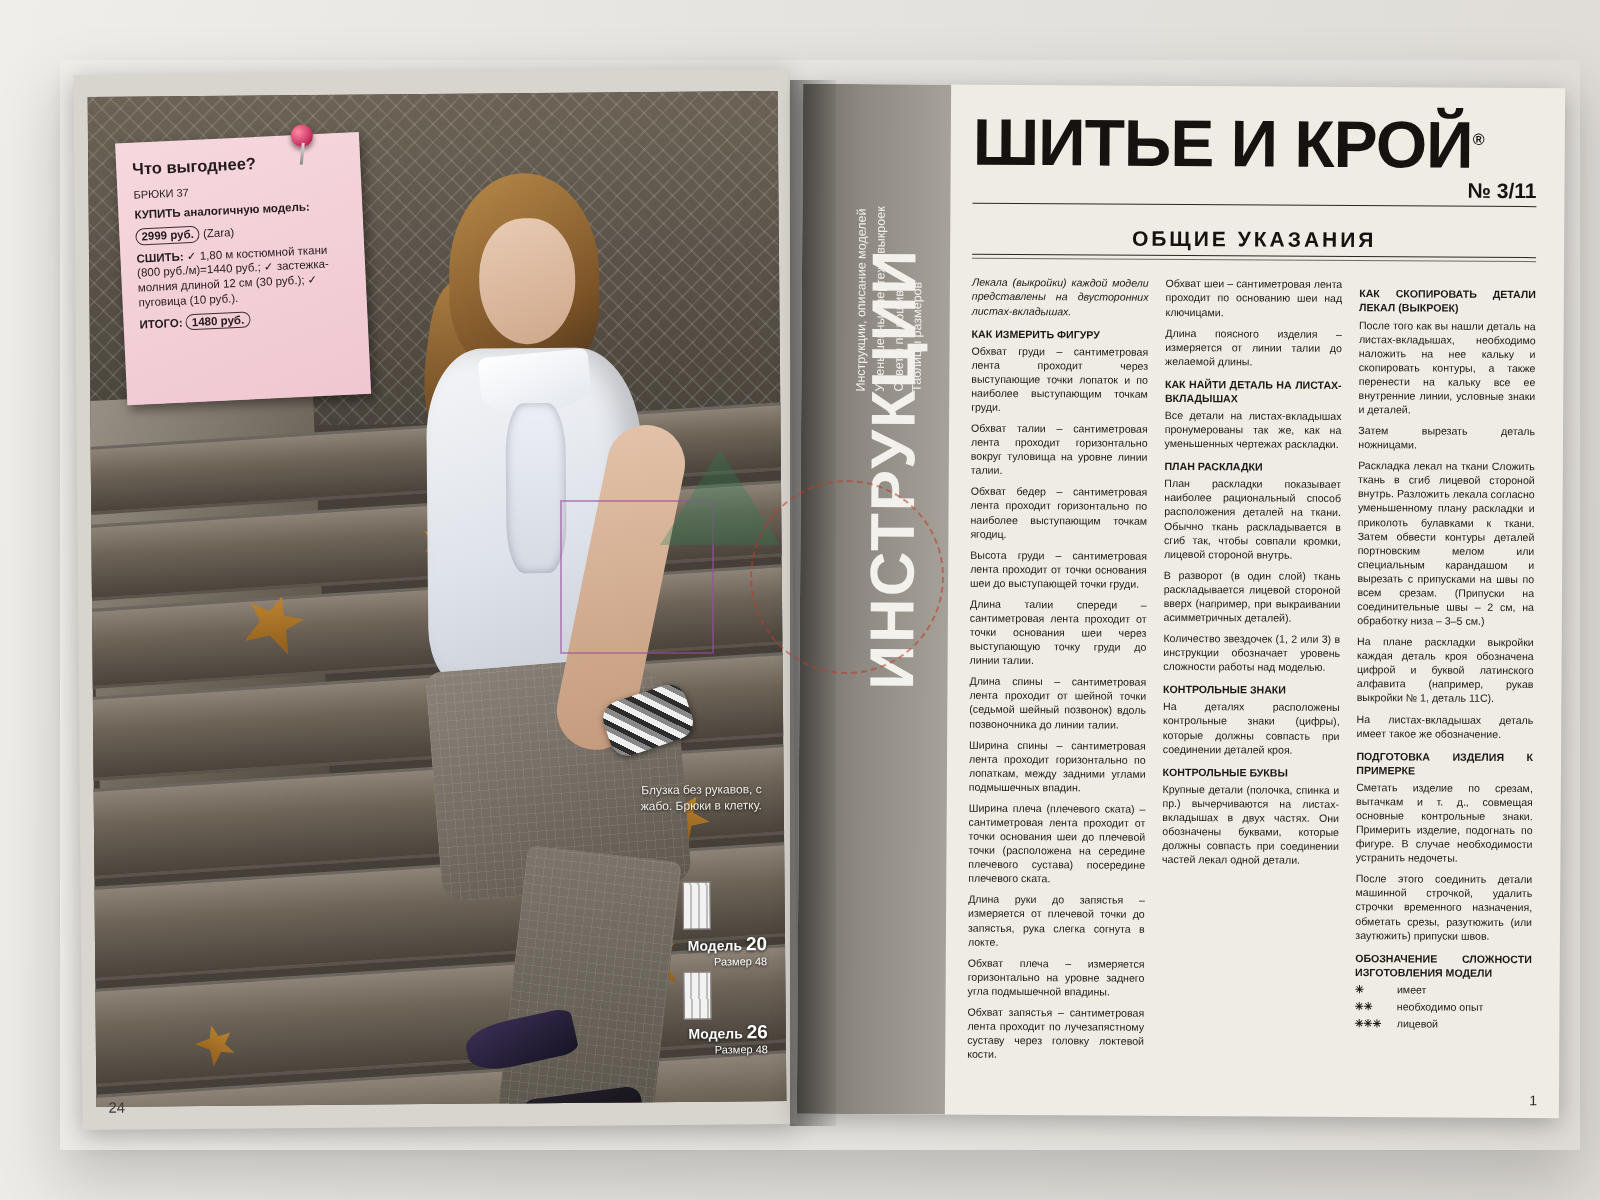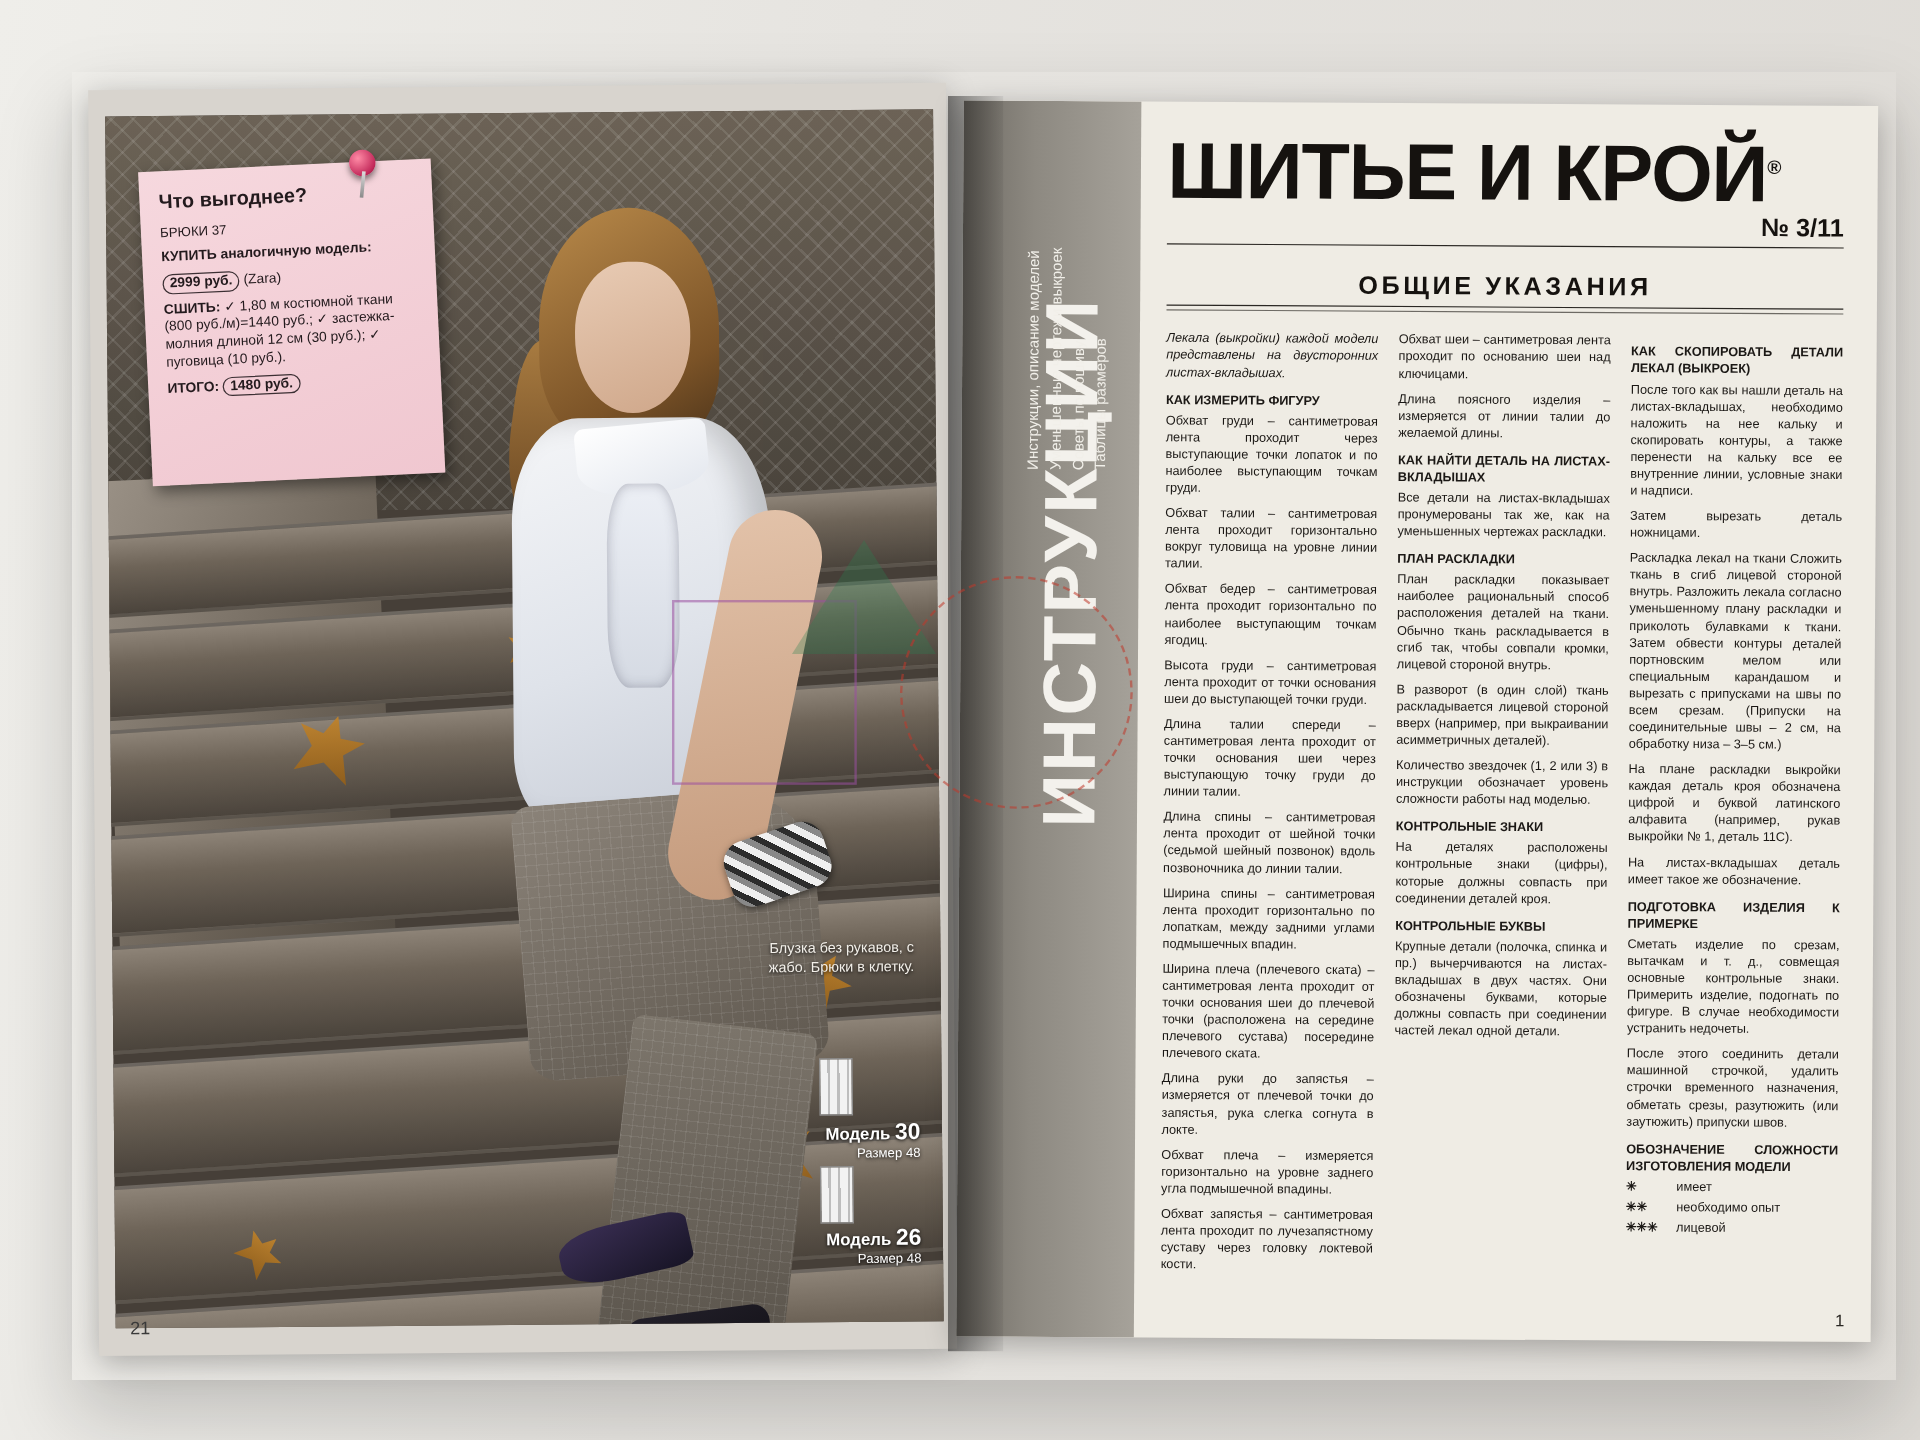--- a/index.html
+++ b/index.html
@@ -301,36 +301,36 @@
           <span class="hl">1480 руб.</span>
         </div>
       </div>
 
       <div id="photo-caption">Блузка без рукавов, с жабо. Брюки в клетку.</div>
 
       <div class="pat-icon" style="right:74px;top:790px;"></div>
       <div class="model-tag" style="top:842px;">
         <div class="name">
           <span>Модель</span>
-          <b>30</b>
+          <b>20</b>
         </div>
         <div class="size">Размер 48</div>
       </div>
 
       <div class="pat-icon" style="right:74px;top:880px;"></div>
       <div class="model-tag" style="top:930px;">
         <div class="name">
           <span>Модель</span>
           <b>26</b>
         </div>
         <div class="size">Размер 48</div>
       </div>
     </div>
 
-    <div id="page-num-left">21</div>
+    <div id="page-num-left">24</div>
   </div>
 
   <div class="page" id="right-page">
     <div id="gray-band">
       <div id="vertical-title">ИНСТРУКЦИИ</div>
       <div id="vertical-sub" style="white-space:pre-line;">Инструкции, описание моделей
 Уменьшенные чертежи выкроек
 Советы по пошиву
 Таблицы размеров</div>
     </div>
@@ -371,21 +371,21 @@
             <p>План раскладки показывает наиболее рациональный способ расположения деталей на ткани. Обычно ткань раскладывается в сгиб так, чтобы совпали кромки, лицевой стороной внутрь.</p>
             <p>В разворот (в один слой) ткань раскладывается лицевой стороной вверх (например, при выкраивании асимметричных деталей).</p>
             <p>Количество звездочек (1, 2 или 3) в инструкции обозначает уровень сложности работы над моделью.</p>
             <h4>КОНТРОЛЬНЫЕ ЗНАКИ</h4>
             <p>На деталях расположены контрольные знаки (цифры), которые должны совпасть при соединении деталей кроя.</p>
             <h4>КОНТРОЛЬНЫЕ БУКВЫ</h4>
             <p>Крупные детали (полочка, спинка и пр.) вычерчиваются на листах-вкладышах в двух частях. Они обозначены буквами, которые должны совпасть при соединении частей лекал одной детали.</p>
           </div>
         <div class="col" id="col-3">
             <h4>КАК СКОПИРОВАТЬ ДЕТАЛИ ЛЕКАЛ (ВЫКРОЕК)</h4>
-            <p>После того как вы нашли деталь на листах-вкладышах, необходимо наложить на нее кальку и скопировать контуры, а также перенести на кальку все ее внутренние линии, условные знаки и надписи.</p>
+            <p>После того как вы нашли деталь на листах-вкладышах, необходимо наложить на нее кальку и скопировать контуры, а также перенести на кальку все ее внутренние линии, условные знаки и деталей.</p>
             <p>Затем вырезать деталь ножницами.</p>
             <p>Раскладка лекал на ткани Сложить ткань в сгиб лицевой стороной внутрь. Разложить лекала согласно уменьшенному плану раскладки и приколоть булавками к ткани. Затем обвести контуры деталей портновским мелом или специальным карандашом и вырезать с припусками на швы по всем срезам. (Припуски на соединительные швы – 2 см, на обработку низа – 3–5 см.)</p>
             <p>На плане раскладки выкройки каждая деталь кроя обозначена цифрой и буквой латинского алфавита (например, рукав выкройки № 1, деталь 11С).</p>
             <p>На листах-вкладышах деталь имеет такое же обозначение.</p>
             <h4>ПОДГОТОВКА ИЗДЕЛИЯ К ПРИМЕРКЕ</h4>
             <p>Сметать изделие по срезам, вытачкам и т. д., совмещая основные контрольные знаки. Примерить изделие, подогнать по фигуре. В случае необходимости устранить недочеты.</p>
             <p>После этого соединить детали машинной строчкой, удалить строчки временного назначения, обметать срезы, разутюжить (или заутюжить) припуски швов.</p>
             <h4>ОБОЗНАЧЕНИЕ СЛОЖНОСТИ ИЗГОТОВЛЕНИЯ МОДЕЛИ</h4>
             <div class="diff-row">
               <span class="stars">✳</span>

